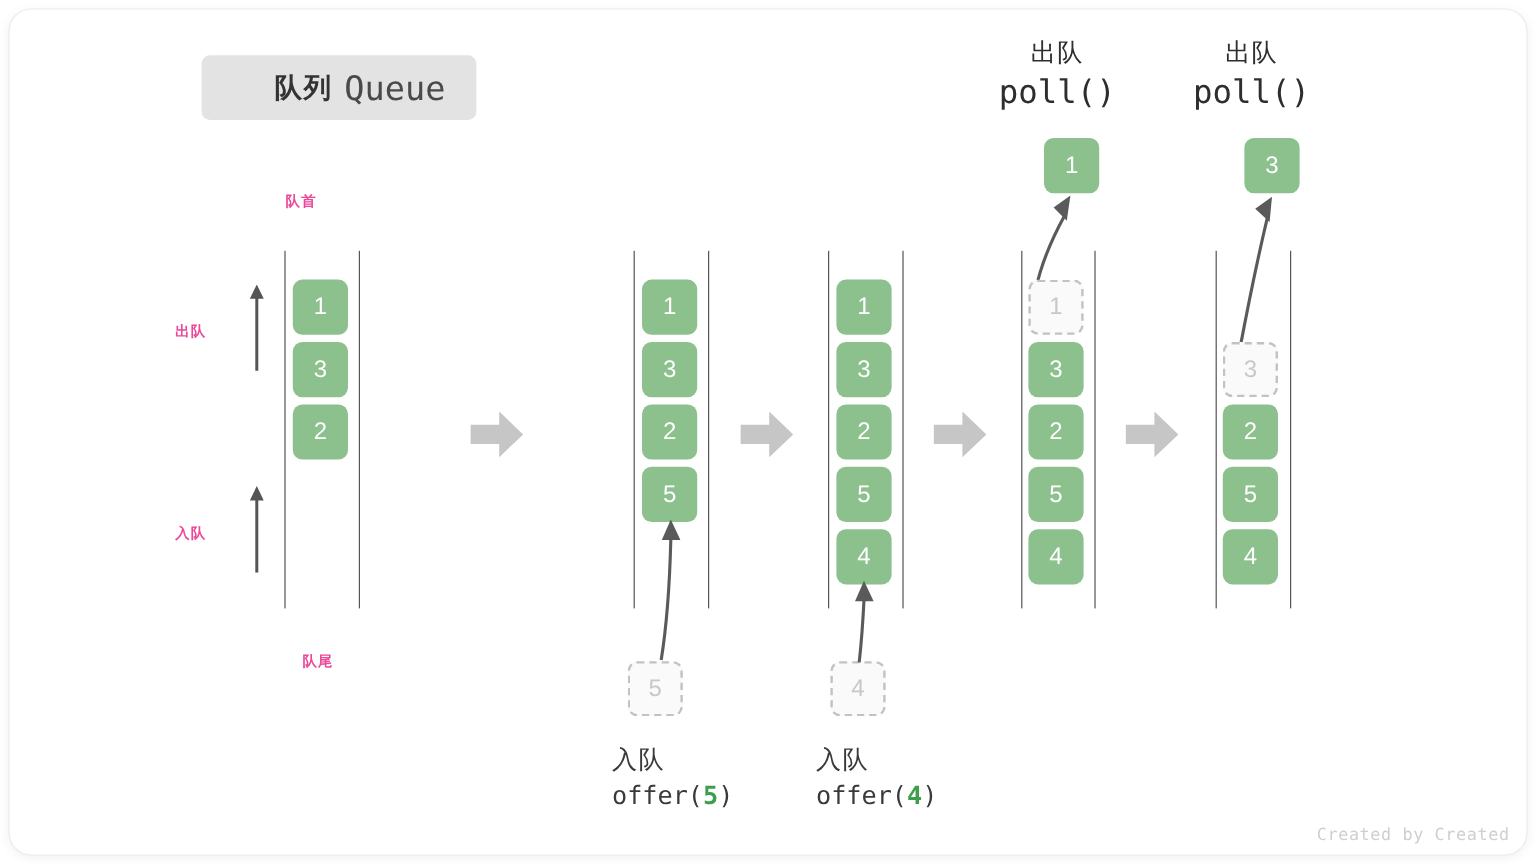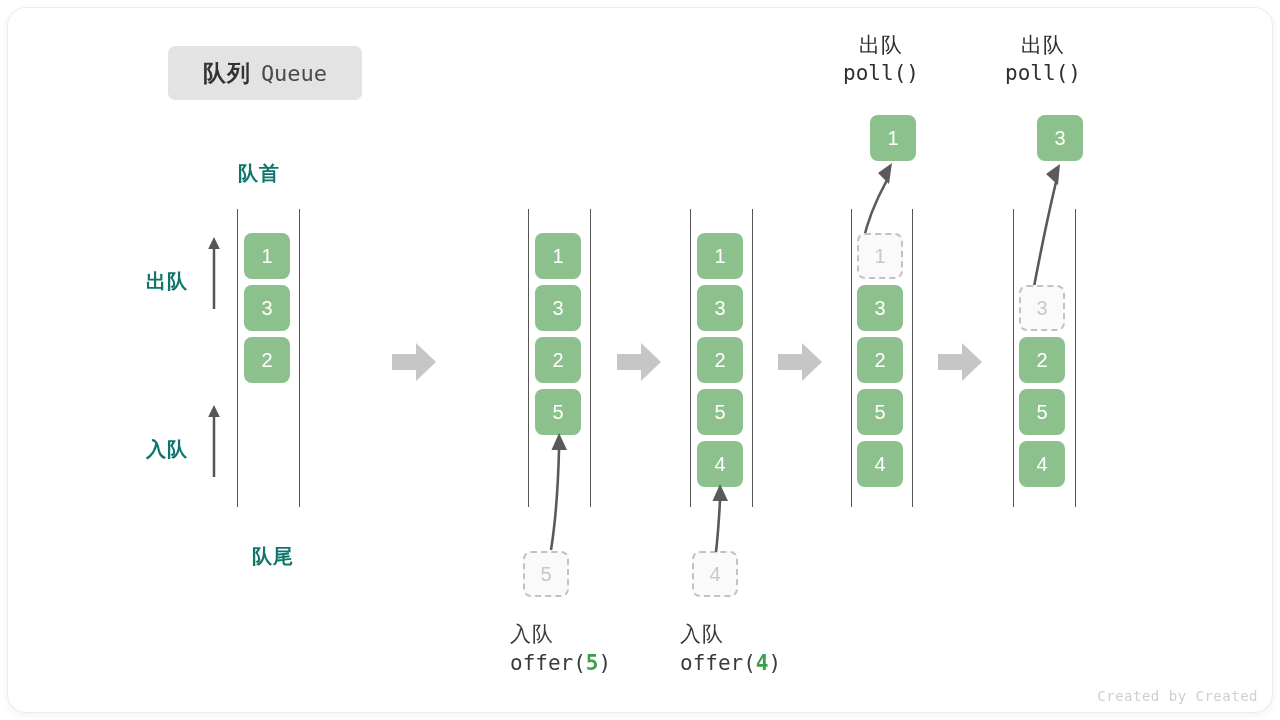--- a/index.html
+++ b/index.html
@@ -36,38 +36,39 @@
     left: 168px;
     top: 46px;
     width: 194px;
     height: 54px;
     background: #e3e3e3;
     border-radius: 7px;
     display: flex;
     align-items: center;
     justify-content: center;
     gap: 10px;
+    padding-left: 35px;
   }
   #title-badge .cn {
     font-size: 23px;
     font-weight: bold;
     color: #333333;
     letter-spacing: 1px;
   }
   #title-badge .en {
-    font-size: 22px;
+    font-size: 28px;
     color: #4a4a4a;
     font-family: "DejaVu Sans Mono", "Liberation Mono", monospace;
   }
 
   
   .cjk-bold {
-    font-size: 20px;
+    font-size: 12px;
     font-weight: bold;
-    color: #0f766e;
+    color: #ec4899;
     letter-spacing: 1px;
     white-space: nowrap;
   }
 
   
   .rail {
     position: absolute;
     width: 1px;
     background: #555555;
   }
@@ -142,21 +143,21 @@
     text-align: center;
     line-height: 1.4;
     white-space: nowrap;
   }
   .poll-caption .cn {
     font-size: 21px;
     color: #2e2e2e;
     letter-spacing: 1px;
   }
   .poll-caption .code {
-    font-size: 21px;
+    font-size: 27px;
     color: #2e2e2e;
     font-family: "DejaVu Sans Mono", "Liberation Mono", monospace;
   }
 
   #credit {
     position: absolute;
     right: 22px;
     bottom: 16px;
     font-size: 14px;
     color: #cfcfcf;

